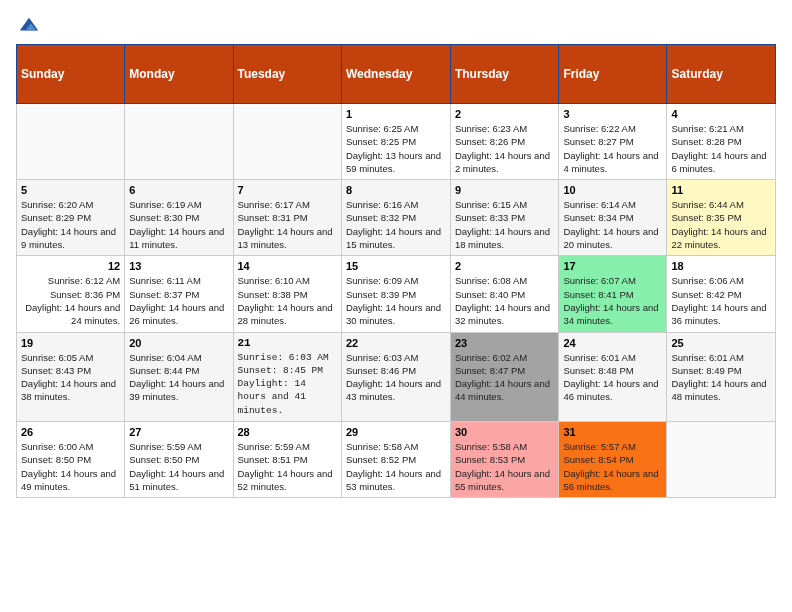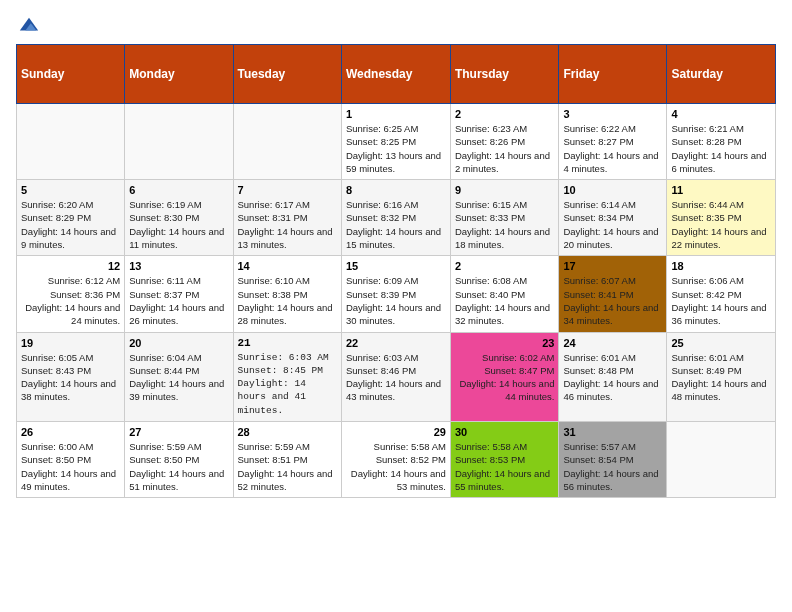--- a/index.html
+++ b/index.html
@@ -188,21 +188,21 @@
           <div class="day-info"><span>Sunrise: 6:10 AM</span><br><span>Sunset: 8:38 PM</span><br><span>Daylight: 14 hours and 28 minutes.</span></div>
         </td>
         <td style="background: rgb(255, 255, 255);">
           <span class="day-number">15</span>
           <div class="day-info"><span>Sunrise: 6:09 AM</span><br><span>Sunset: 8:39 PM</span><br><span>Daylight: 14 hours and 30 minutes.</span></div>
         </td>
         <td style="background: rgb(255, 255, 255);">
           <span class="day-number">2</span>
           <div class="day-info"><span>Sunrise: 6:08 AM</span><br><span>Sunset: 8:40 PM</span><br><span>Daylight: 14 hours and 32 minutes.</span></div>
         </td>
-        <td style="background: #a16207; margin-left: 20px;">
+        <td style="background: #86efac; margin-left: 20px;">
           <span class="day-number">17</span>
           <div class="day-info"><span>Sunrise: 6:07 AM</span><br><span>Sunset: 8:41 PM</span><br><span>Daylight: 14 hours and 34 minutes.</span></div>
         </td>
         <td style="background: rgb(255, 255, 255);">
           <span class="day-number">18</span>
           <div class="day-info"><span>Sunrise: 6:06 AM</span><br><span>Sunset: 8:42 PM</span><br><span>Daylight: 14 hours and 36 minutes.</span></div>
         </td>
       </tr>
       <tr>
         <td style="background: rgb(245, 245, 245);">
@@ -214,21 +214,21 @@
           <div class="day-info"><span>Sunrise: 6:04 AM</span><br><span>Sunset: 8:44 PM</span><br><span>Daylight: 14 hours and 39 minutes.</span></div>
         </td>
         <td style="background: rgb(245, 245, 245); font-family: Liberation Mono, monospace;">
           <span class="day-number">21</span>
           <div class="day-info"><span>Sunrise: 6:03 AM</span><br><span>Sunset: 8:45 PM</span><br><span>Daylight: 14 hours and 41 minutes.</span></div>
         </td>
         <td style="background: rgb(245, 245, 245);">
           <span class="day-number">22</span>
           <div class="day-info"><span>Sunrise: 6:03 AM</span><br><span>Sunset: 8:46 PM</span><br><span>Daylight: 14 hours and 43 minutes.</span></div>
         </td>
-        <td style="background: #ec4899; text-align: right;">
+        <td style="background: #a3a3a3;">
           <span class="day-number">23</span>
           <div class="day-info"><span>Sunrise: 6:02 AM</span><br><span>Sunset: 8:47 PM</span><br><span>Daylight: 14 hours and 44 minutes.</span></div>
         </td>
         <td style="background: rgb(245, 245, 245);">
           <span class="day-number">24</span>
           <div class="day-info"><span>Sunrise: 6:01 AM</span><br><span>Sunset: 8:48 PM</span><br><span>Daylight: 14 hours and 46 minutes.</span></div>
         </td>
         <td style="background: rgb(245, 245, 245);">
           <span class="day-number">25</span>
           <div class="day-info"><span>Sunrise: 6:01 AM</span><br><span>Sunset: 8:49 PM</span><br><span>Daylight: 14 hours and 48 minutes.</span></div>
@@ -240,28 +240,28 @@
           <div class="day-info"><span>Sunrise: 6:00 AM</span><br><span>Sunset: 8:50 PM</span><br><span>Daylight: 14 hours and 49 minutes.</span></div>
         </td>
         <td style="background: rgb(255, 255, 255);">
           <span class="day-number">27</span>
           <div class="day-info"><span>Sunrise: 5:59 AM</span><br><span>Sunset: 8:50 PM</span><br><span>Daylight: 14 hours and 51 minutes.</span></div>
         </td>
         <td style="background: rgb(255, 255, 255);">
           <span class="day-number">28</span>
           <div class="day-info"><span>Sunrise: 5:59 AM</span><br><span>Sunset: 8:51 PM</span><br><span>Daylight: 14 hours and 52 minutes.</span></div>
         </td>
-        <td style="background: rgb(255, 255, 255); text-align: right;">
+        <td style="background: rgb(255, 255, 255);">
           <span class="day-number">29</span>
           <div class="day-info"><span>Sunrise: 5:58 AM</span><br><span>Sunset: 8:52 PM</span><br><span>Daylight: 14 hours and 53 minutes.</span></div>
         </td>
-        <td style="background: #84cc16;">
+        <td style="background: #fca5a5;">
           <span class="day-number">30</span>
           <div class="day-info"><span>Sunrise: 5:58 AM</span><br><span>Sunset: 8:53 PM</span><br><span>Daylight: 14 hours and 55 minutes.</span></div>
         </td>
-        <td style="background: #a3a3a3;">
+        <td style="background: #f97316;">
           <span class="day-number">31</span>
           <div class="day-info"><span>Sunrise: 5:57 AM</span><br><span>Sunset: 8:54 PM</span><br><span>Daylight: 14 hours and 56 minutes.</span></div>
         </td>
         <td class="empty-cell"></td>
       </tr>
     </tbody>
 </table>
 
 </body></html>

